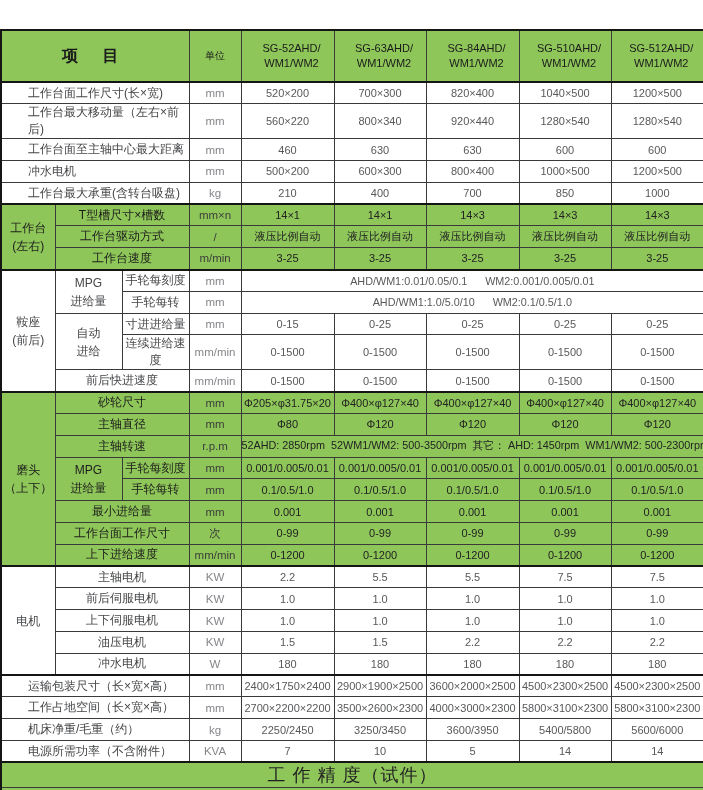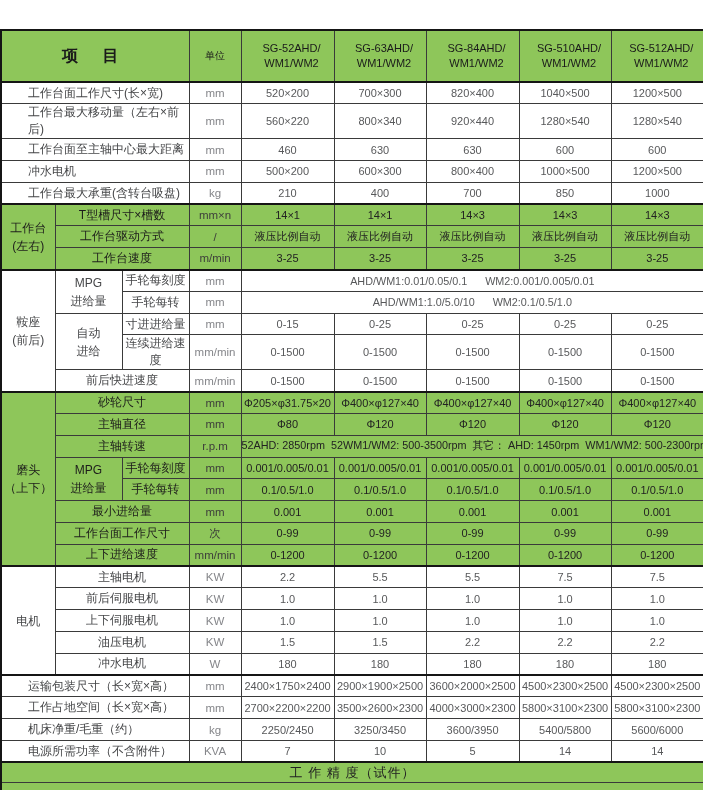--- a/index.html
+++ b/index.html
@@ -26,21 +26,21 @@
   td.label-cell{font-size:12px;color:#454648;}
   tr.green td.label-cell{color:var(--txt-dark);}
   td.label-cell.left{text-align:left;padding-left:26px;}
   td.unit-cell{font-size:11.5px;color:var(--unit-gray);}
   tr.green td.unit-cell{color:#3d3e3a;}
   td.group-cell,td.subgroup-cell{font-size:12px;color:#454648;white-space:pre-line;line-height:1.5;}
   tr.green td.group-cell,tr.green td.subgroup-cell{color:var(--txt-dark);}
   td.value-cell{font-size:11px;letter-spacing:0;}
   td.merged{white-space:pre;font-size:10.8px;}
   tfoot td{background:var(--green);color:#161616;}
-  td.precision{height:20px;font-size:13px;border-top:2px solid var(--heavy);letter-spacing:1px;}
+  td.precision{height:20px;font-size:18px;border-top:2px solid var(--heavy);letter-spacing:1px;}
   td.footer-split{padding:0;height:26px;}
   .split{display:flex;width:100%;height:26px;align-items:flex-end;}
   .split-left{width:392px;border-right:2px solid var(--heavy);display:flex;align-items:center;justify-content:center;font-size:12.5px;}
   .split-right{flex:1;display:flex;align-items:center;justify-content:center;font-size:14px;}
 </style>
 </head>
 <body>
 
 <div class="page">
   <table>

